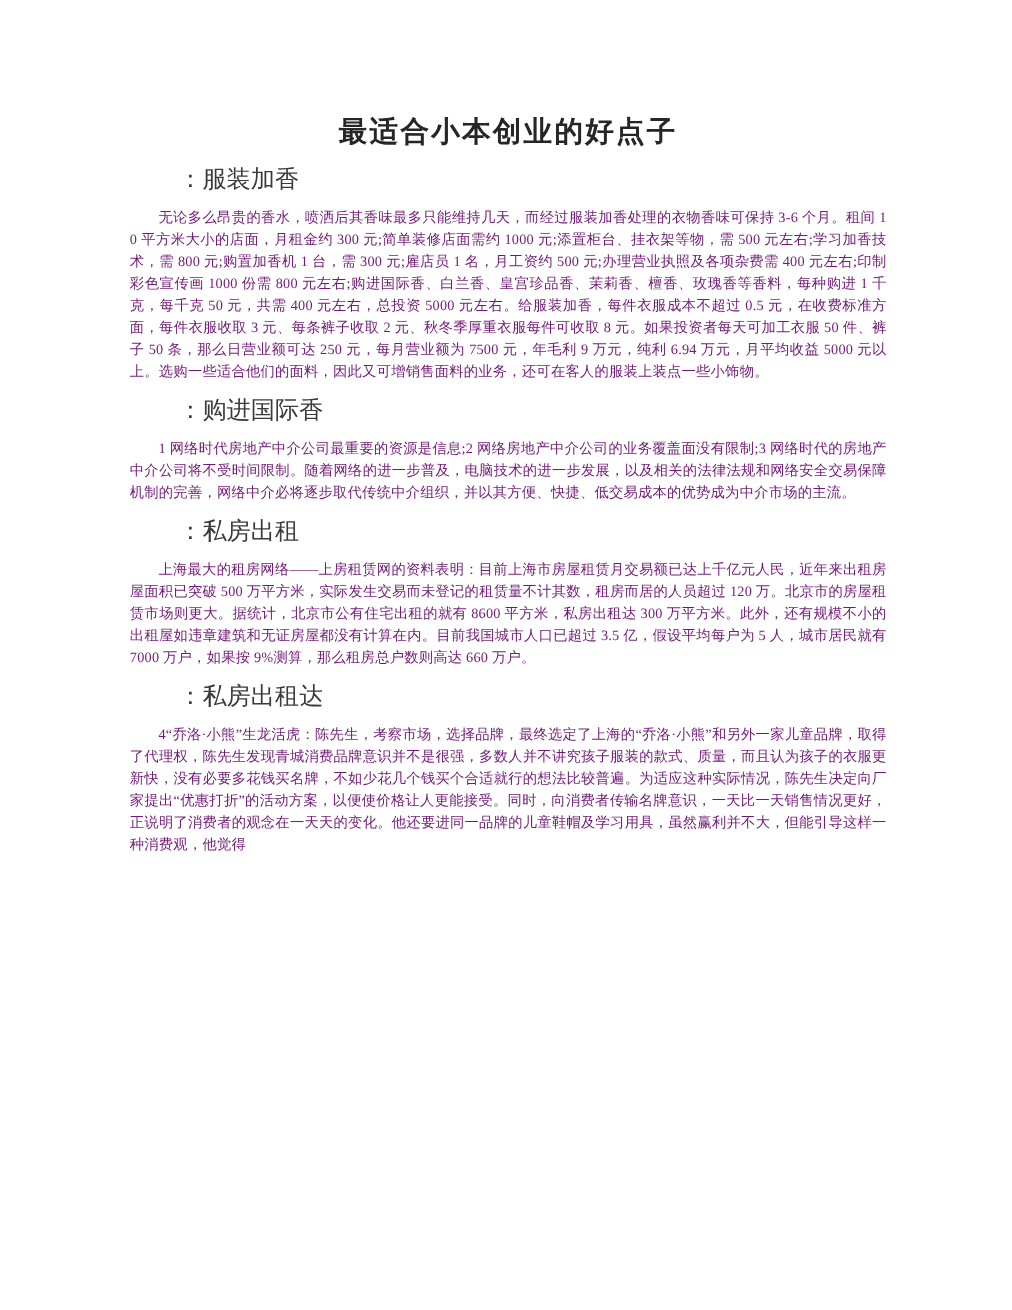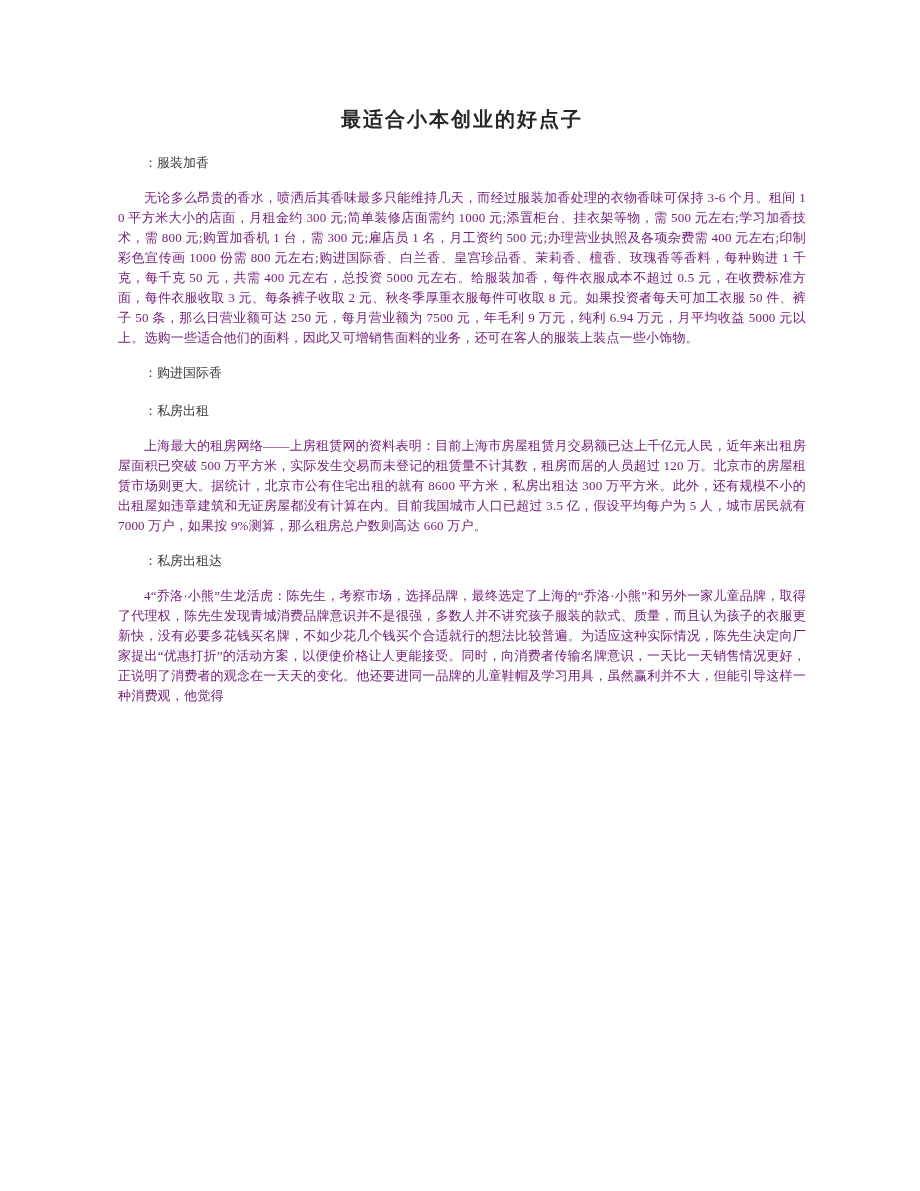--- a/index.html
+++ b/index.html
@@ -18,30 +18,30 @@
       box-sizing: border-box;
       width: 920px;
       height: 1191px;
       padding: 102px 114px 0 118px;
       background: #ffffff;
       overflow: hidden;
     }
     .doc-title {
       font-family: "Liberation Sans", "DejaVu Sans", sans-serif;
       font-weight: bold;
-      font-size: 20px;
+      font-size: 26px;
       line-height: 34px;
       color: #262626;
       text-align: center;
       margin: 0 0 14px 0;
       letter-spacing: 2px;
     }
     .section { margin: 0; }
     .sec-heading {
-      font-size: 13px;
+      font-size: 22px;
       line-height: 26px;
       margin: 12px 0;
       text-indent: 2em;
       font-weight: normal;
       color: #3a3a3a;
     }
     .sec-para {
       font-size: 13px;
       line-height: 20px;
       margin: 12px 0;
@@ -60,20 +60,21 @@
 
   <h1 class="doc-title">最适合小本创业的好点子</h1>
 
   <div class="section">
     <p class="sec-heading">：服装加香</p>
     <p class="sec-para">无论多么昂贵的香水，喷洒后其香味最多只能维持几天，而经过服装加香处理的衣物香味可保持 3-6 个月。租间 10 平方米大小的店面，月租金约 300 元;简单装修店面需约 1000 元;添置柜台、挂衣架等物，需 500 元左右;学习加香技术，需 800 元;购置加香机 1 台，需 300 元;雇店员 1 名，月工资约 500 元;办理营业执照及各项杂费需 400 元左右;印制彩色宣传画 1000 份需 800 元左右;购进国际香、白兰香、皇宫珍品香、茉莉香、檀香、玫瑰香等香料，每种购进 1 千克，每千克 50 元，共需 400 元左右，总投资 5000 元左右。给服装加香，每件衣服成本不超过 0.5 元，在收费标准方面，每件衣服收取 3 元、每条裤子收取 2 元、秋冬季厚重衣服每件可收取 8 元。如果投资者每天可加工衣服 50 件、裤子 50 条，那么日营业额可达 250 元，每月营业额为 7500 元，年毛利 9 万元，纯利 6.94 万元，月平均收益 5000 元以上。选购一些适合他们的面料，因此又可增销售面料的业务，还可在客人的服装上装点一些小饰物。</p>
   </div>
 
   <div class="section">
     <p class="sec-heading">：购进国际香</p>
+    <p class="sec-para">1 网络时代房地产中介公司最重要的资源是信息;2 网络房地产中介公司的业务覆盖面没有限制;3 网络时代的房地产中介公司将不受时间限制。随着网络的进一步普及，电脑技术的进一步发展，以及相关的法律法规和网络安全交易保障机制的完善，网络中介必将逐步取代传统中介组织，并以其方便、快捷、低交易成本的优势成为中介市场的主流。</p>
   </div>
 
   <div class="section">
     <p class="sec-heading">：私房出租</p>
     <p class="sec-para">上海最大的租房网络——上房租赁网的资料表明：目前上海市房屋租赁月交易额已达上千亿元人民，近年来出租房屋面积已突破 500 万平方米，实际发生交易而未登记的租赁量不计其数，租房而居的人员超过 120 万。北京市的房屋租赁市场则更大。据统计，北京市公有住宅出租的就有 8600 平方米，私房出租达 300 万平方米。此外，还有规模不小的出租屋如违章建筑和无证房屋都没有计算在内。目前我国城市人口已超过 3.5 亿，假设平均每户为 5 人，城市居民就有 7000 万户，如果按 9%测算，那么租房总户数则高达 660 万户。</p>
   </div>
 
   <div class="section">
     <p class="sec-heading">：私房出租达</p>
     <p class="sec-para">4“乔洛·小熊”生龙活虎：陈先生，考察市场，选择品牌，最终选定了上海的“乔洛·小熊”和另外一家儿童品牌，取得了代理权，陈先生发现青城消费品牌意识并不是很强，多数人并不讲究孩子服装的款式、质量，而且认为孩子的衣服更新快，没有必要多花钱买名牌，不如少花几个钱买个合适就行的想法比较普遍。为适应这种实际情况，陈先生决定向厂家提出“优惠打折”的活动方案，以便使价格让人更能接受。同时，向消费者传输名牌意识，一天比一天销售情况更好，正说明了消费者的观念在一天天的变化。他还要进同一品牌的儿童鞋帽及学习用具，虽然赢利并不大，但能引导这样一种消费观，他觉得</p>

